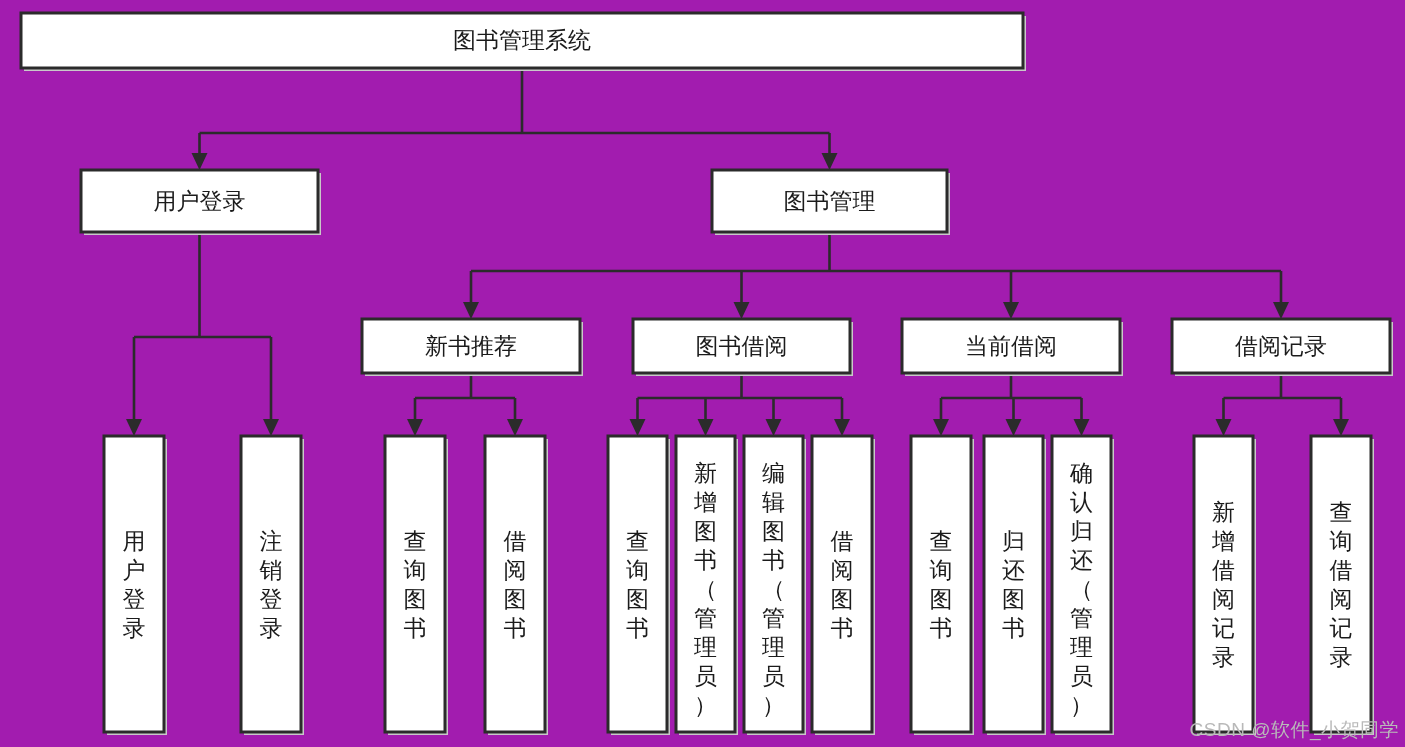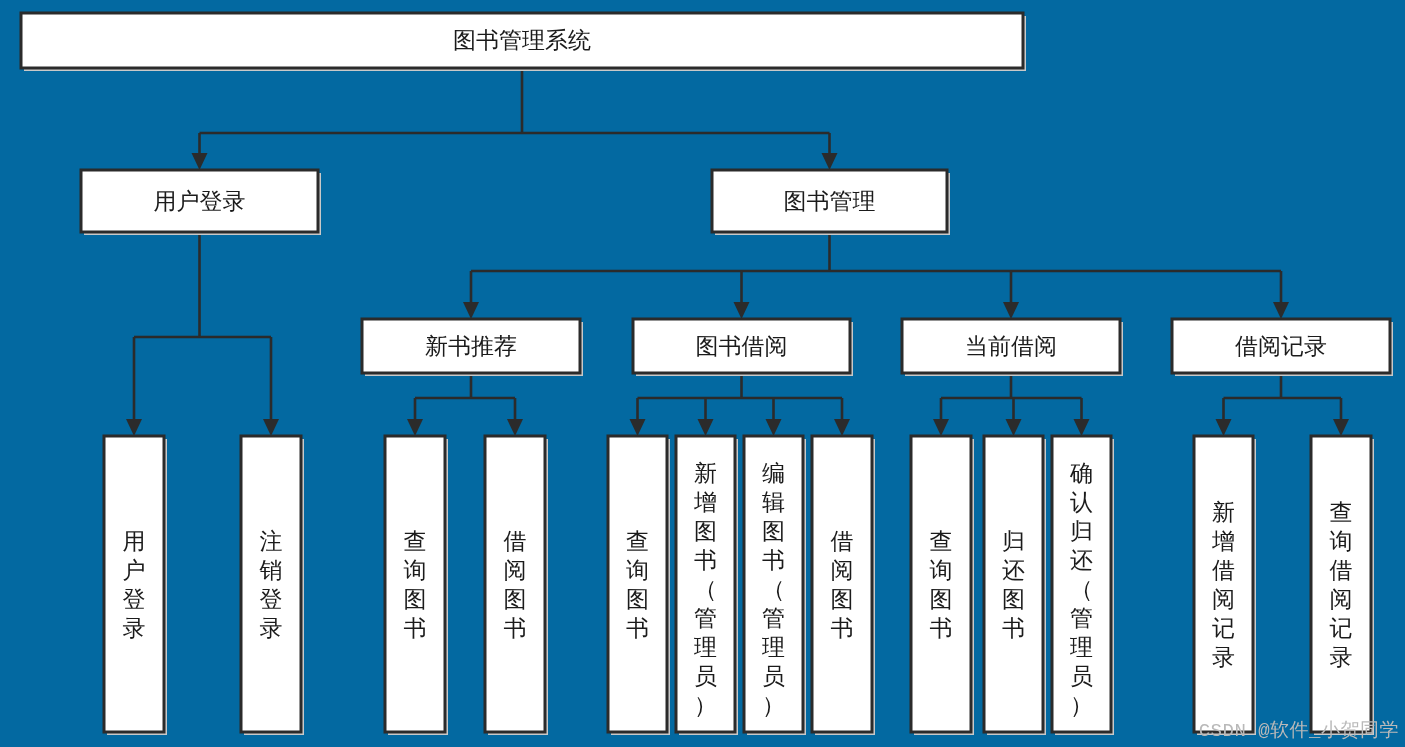--- a/index.html
+++ b/index.html
@@ -4,21 +4,21 @@
 <style>
   html, body {
     margin: 0;
     padding: 0;
     background: #ffffff;
   }
   #stage {
     position: relative;
     width: 1405px;
     height: 747px;
-    background: #0369a1;
+    background: #a21caf;
     font-family: "DejaVu Sans", "Liberation Sans", sans-serif;
     overflow: hidden;
   }
   svg#diagram {
     position: absolute;
     left: 0;
     top: 0;
     width: 1405px;
     height: 747px;
   }
@@ -54,21 +54,21 @@
   .arrow-head {
     fill: #2b2b2b;
     stroke: none;
   }
   .watermark {
     position: absolute;
     right: 6px;
     bottom: 4px;
     color: #b9b9b9;
     font-size: 19px;
-    font-family: Liberation Mono, monospace;
+    font-family: Liberation Sans, sans-serif;
     letter-spacing: 0.5px;
     white-space: nowrap;
     user-select: none;
   }
 </style>
 </head>
 <body>
 
 <div id="stage">
   <svg id="diagram" viewBox="0 0 1405 747">

